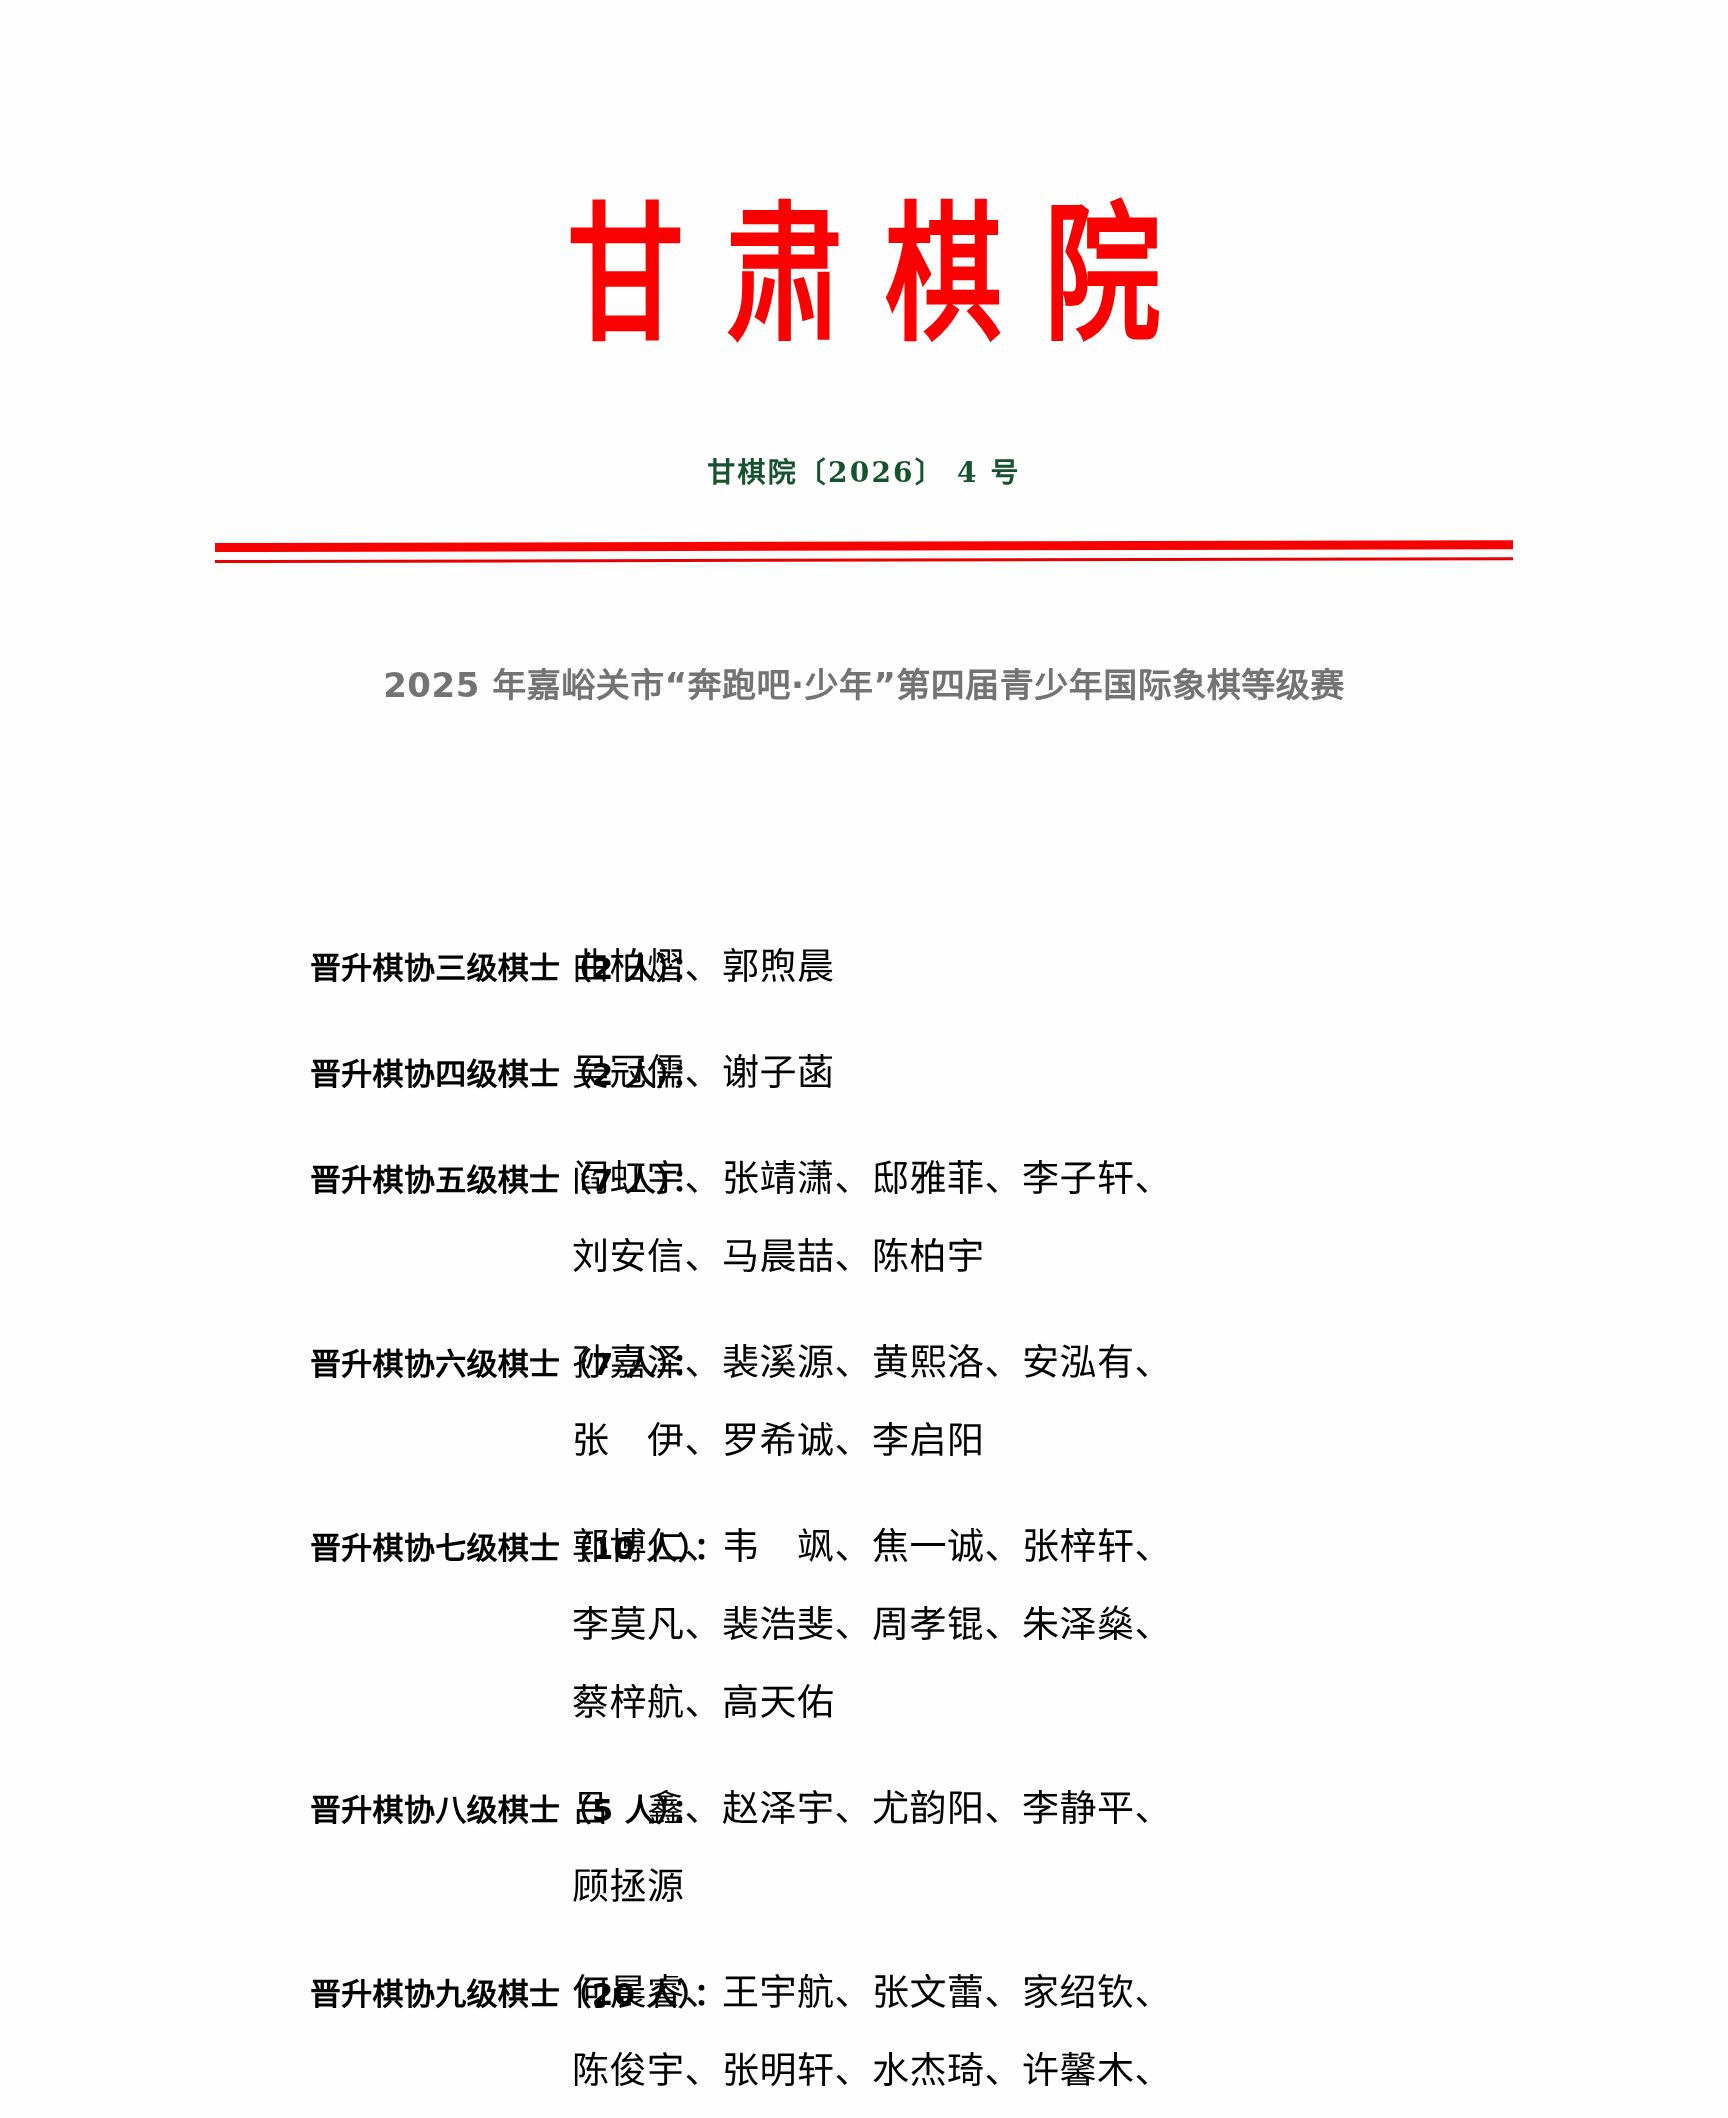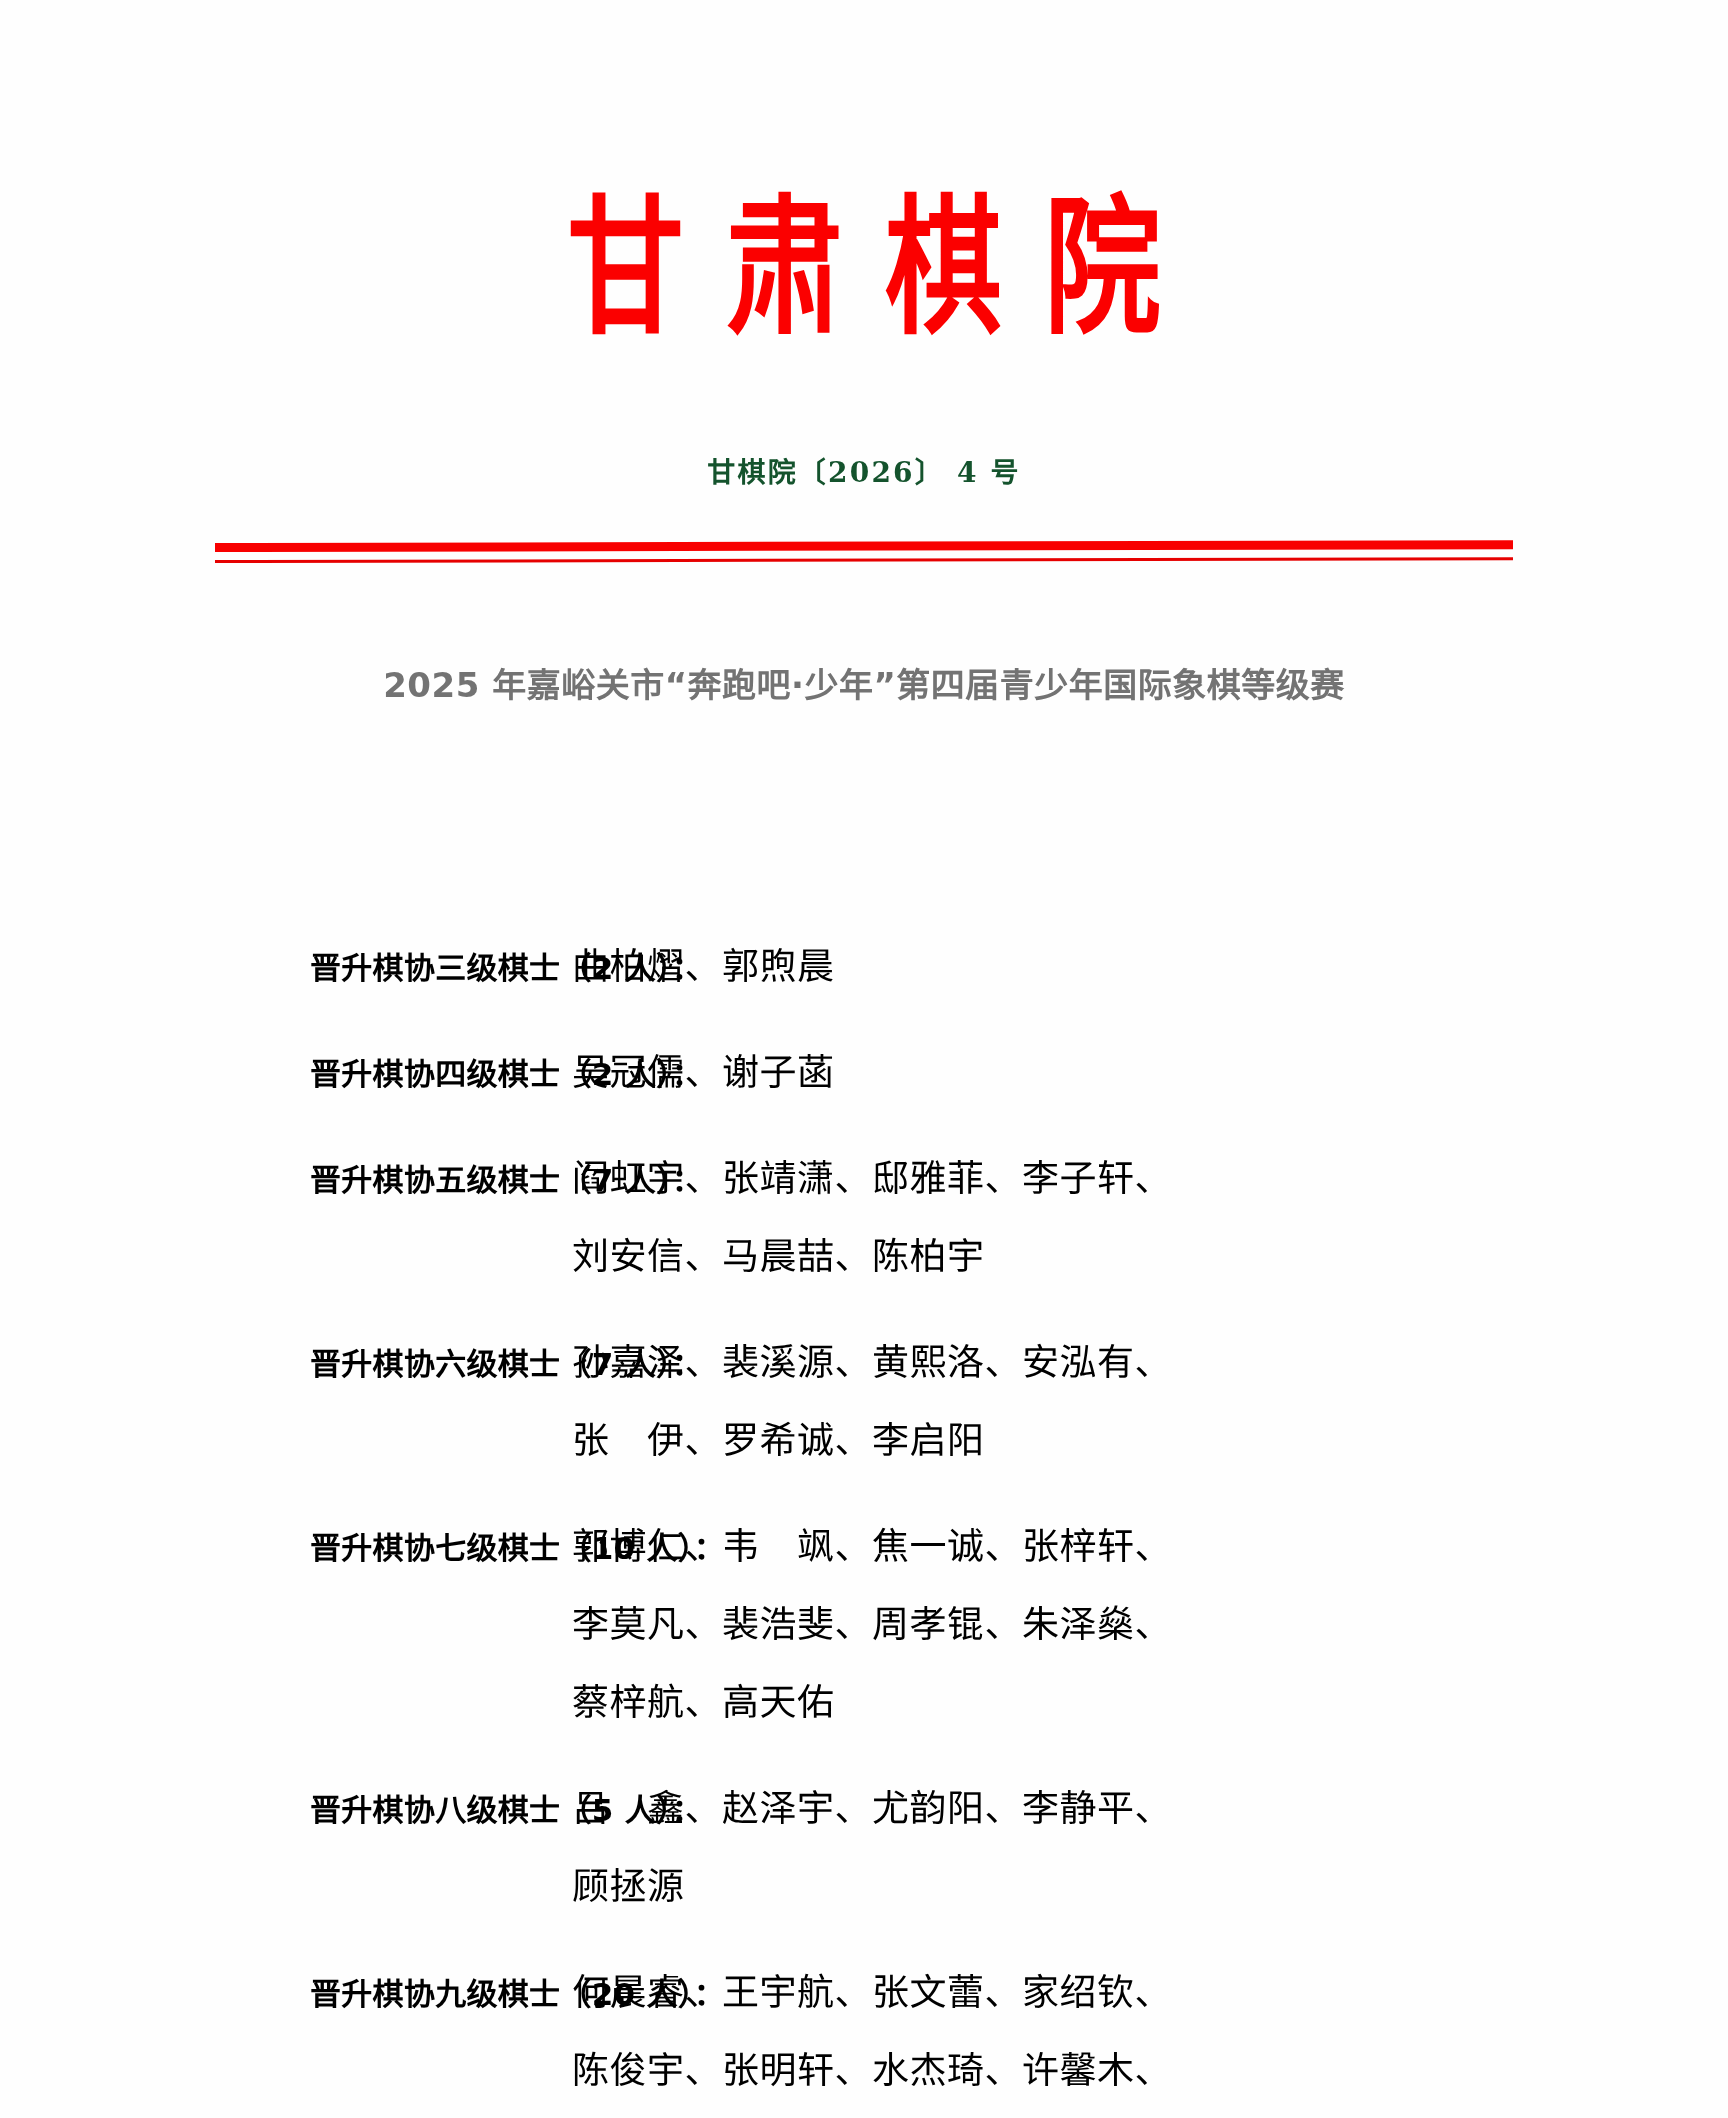--- a/index.html
+++ b/index.html
@@ -19,21 +19,21 @@
 
   .page {
     position: absolute;
     inset: 0;
     background: #fefefe;
   }
 
   
   .letterhead {
     position: absolute;
-    top: 193px;
+    top: 200px;
     left: 0;
     width: 100%;
     text-align: center;
   }
   .letterhead-title {
     display: inline-block;
     color: #fb0000;
     font-family: "DejaVu Serif", "Liberation Serif", serif;
     font-size: 117px;
     font-weight: 700;

